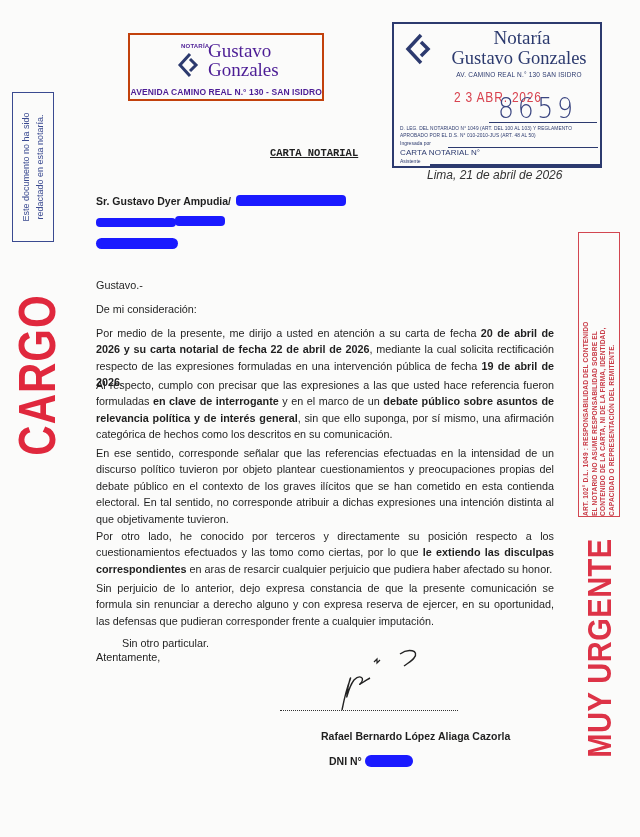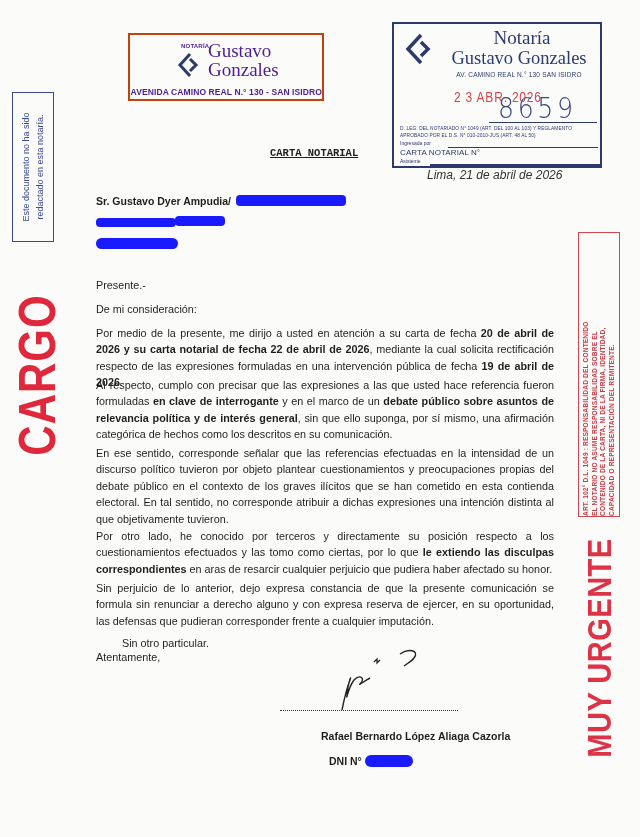--- a/index.html
+++ b/index.html
@@ -165,21 +165,21 @@
 <div class="abs body-font city">Lima, 21 de abril de 2026</div>
 
 <div class="abs body-font addressee">
   <span>Sr. Gustavo Dyer Ampudia/</span>
   <span class="redact" style="display:inline-block;width:110px;height:11px;vertical-align:-1px;margin-left:2px;"></span>
 </div>
 <div class="abs redact" style="left:96px;top:218px;width:80px;height:9px;"></div>
 <div class="abs redact" style="left:175px;top:216px;width:50px;height:10px;"></div>
 <div class="abs redact" style="left:96px;top:238px;width:82px;height:11px;border-radius:6px;"></div>
 
-<div class="abs body-font presente">Presente.-</div>
+<div class="abs body-font presente">Gustavo.-</div>
 <div class="abs body-font consid">De mi consideración:</div>
 
 <div class="abs body-font para p1"><span>Por medio de la presente, me dirijo a usted en atención a su carta de fecha </span><b>20 de abril de 2026 y su carta notarial de fecha 22 de abril de 2026</b><span>, mediante la cual solicita rectificación respecto de las expresiones formuladas en una intervención pública de fecha </span><b>19 de abril de 2026</b><span>.</span></div>
 
 <div class="abs body-font para p2"><span>Al respecto, cumplo con precisar que las expresiones a las que usted hace referencia fueron formuladas </span><b>en clave de interrogante</b><span> y en el marco de un </span><b>debate público sobre asuntos de relevancia política y de interés general</b><span>, sin que ello suponga, por sí mismo, una afirmación categórica de hechos como los descritos en su comunicación.</span></div>
 
 <div class="abs body-font para p3">En ese sentido, corresponde señalar que las referencias efectuadas en la intensidad de un discurso político tuvieron por objeto plantear cuestionamientos y preocupaciones propias del debate público en el contexto de los graves ilícitos que se han cometido en esta contienda electoral. En tal sentido, no corresponde atribuir a dichas expresiones una intención distinta al que objetivamente tuvieron.</div>
 
 <div class="abs body-font para p4"><span>Por otro lado, he conocido por terceros y directamente su posición respecto a los cuestionamientos efectuados y las tomo como ciertas, por lo que </span><b>le extiendo las disculpas correspondientes</b><span> en aras de resarcir cualquier perjuicio que pudiera haber afectado su honor.</span></div>
 

